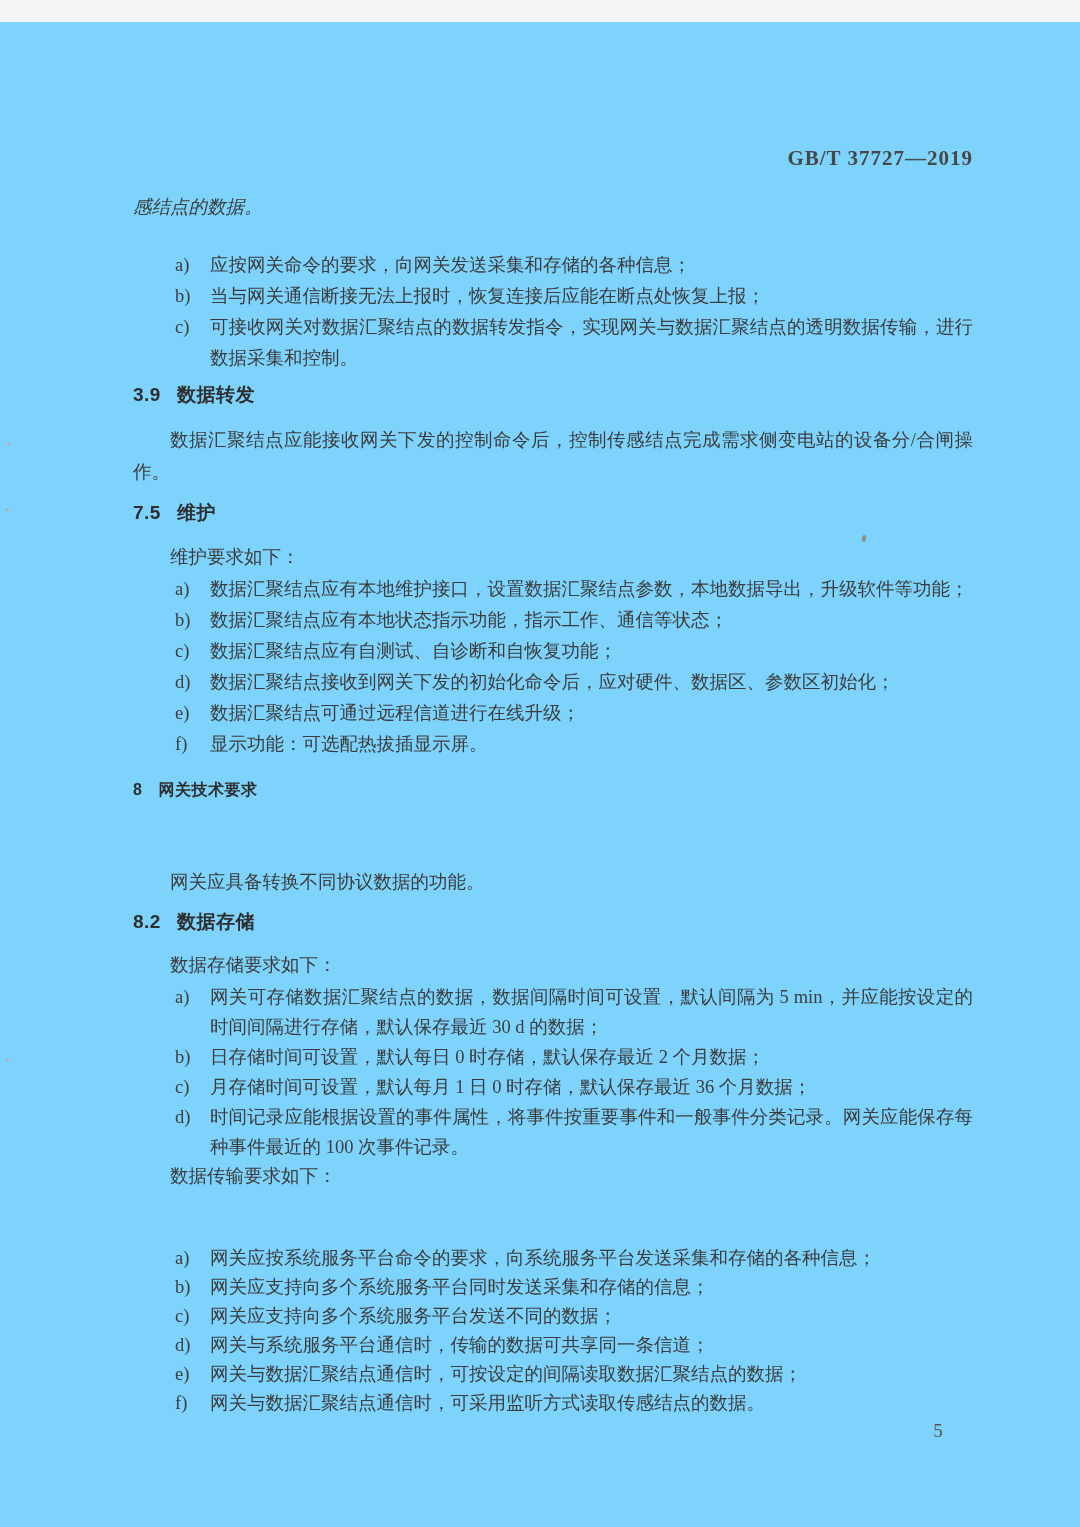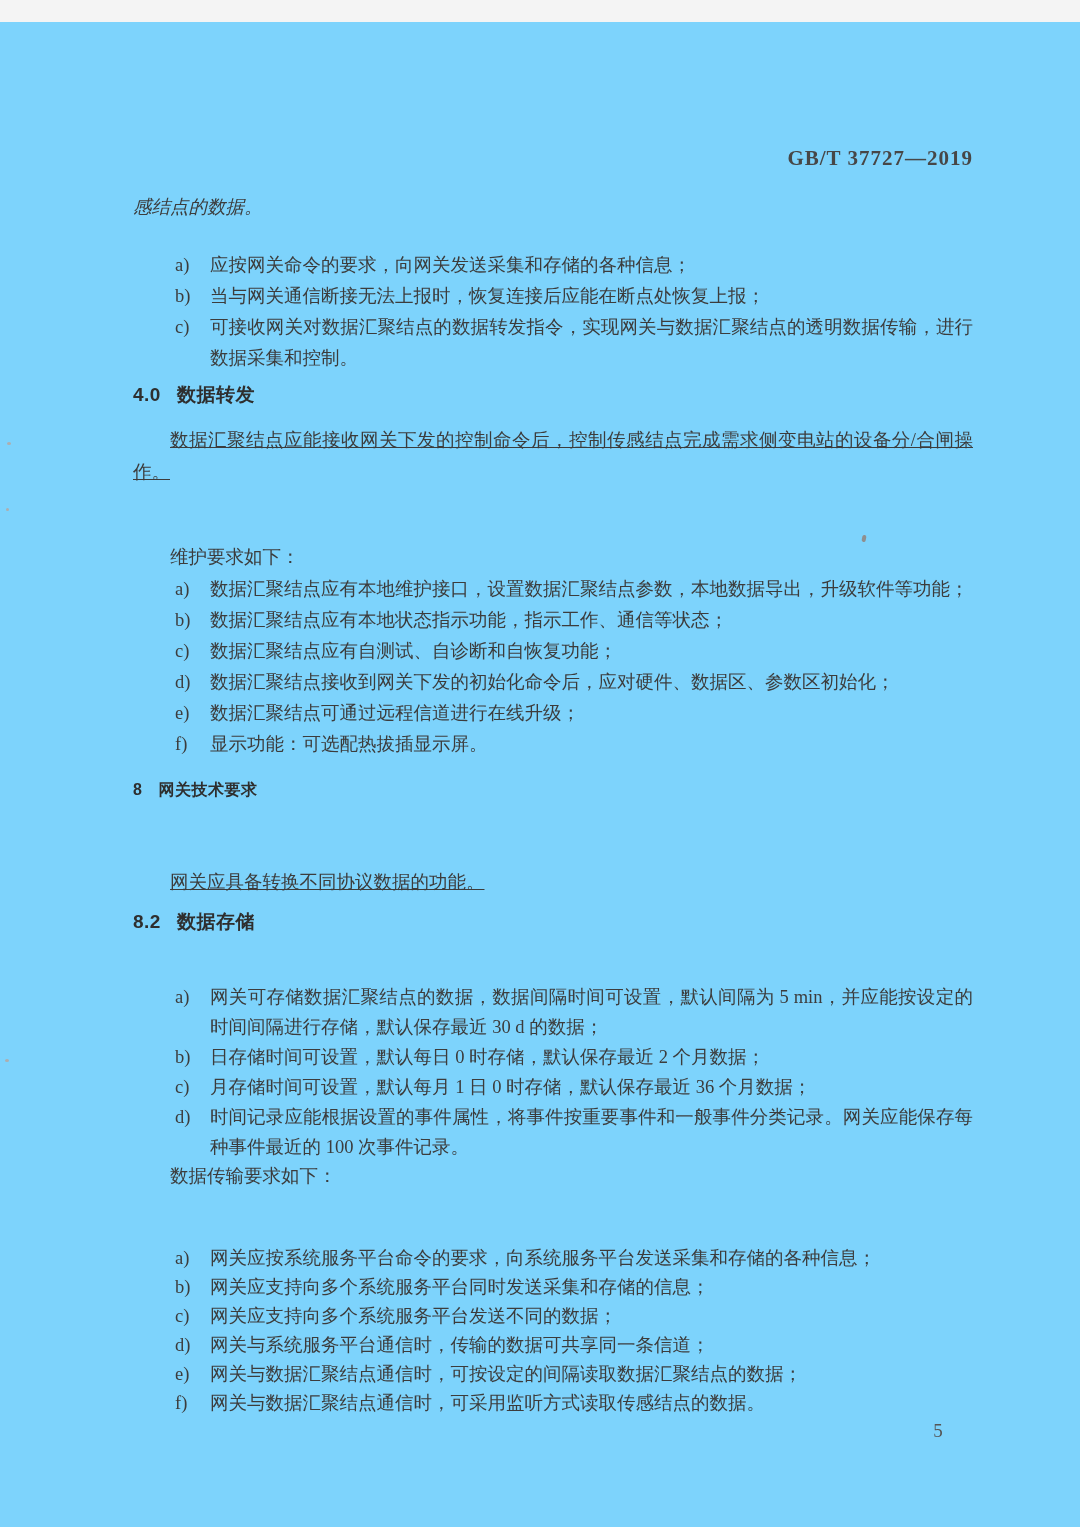--- a/index.html
+++ b/index.html
@@ -57,21 +57,21 @@
     flex: 0 0 35px;
     margin-left: 42px;
     color: #3c3c3c;
   }
   .li-text { flex: 1 1 auto; text-align: justify; }
 
   .lh31 .li, .lh31 { line-height: 31px; }
   .lh30 .li, .lh30 { line-height: 30px; }
   .lh29 .li, .lh29 { line-height: 29px; }
 
-  .para-indent { text-indent: 2em; text-decoration: underline; }
+  .para-indent { text-indent: 2em; }
 
   
   .page-number {
     position: absolute;
     top: 1398px;
     left: 926px;
     width: 24px;
     text-align: center;
     font-size: 19px;
     color: #555;
@@ -103,24 +103,27 @@
       <span class="li-label">b)</span>
       <span class="li-text">当与网关通信断接无法上报时，恢复连接后应能在断点处恢复上报；</span>
     </div>
     <div class="li">
       <span class="li-label">c)</span>
       <span class="li-text">可接收网关对数据汇聚结点的数据转发指令，实现网关与数据汇聚结点的透明数据传输，进行数据采集和控制。</span>
     </div>
   </div>
 
   <div class="abs heading" style="top:360px">
-    <span class="h-num">4.0</span><span>数据转发</span>
+    <span class="h-num">3.9</span><span>数据转发</span>
   </div>
   <div class="abs body-text para-indent" style="top:402px; line-height:32px">数据汇聚结点应能接收网关下发的控制命令后，控制传感结点完成需求侧变电站的设备分/合闸操作。</div>
 
+  <div class="abs heading" style="top:478px">
+    <span class="h-num">7.5</span><span>维护</span>
+  </div>
   <div class="abs body-text lead" style="top:520px">维护要求如下：</div>
   <div class="abs clause-list lh31 body-text" style="top:552px">
     <div class="li">
       <span class="li-label">a)</span>
       <span class="li-text">数据汇聚结点应有本地维护接口，设置数据汇聚结点参数，本地数据导出，升级软件等功能；</span>
     </div>
     <div class="li">
       <span class="li-label">b)</span>
       <span class="li-text">数据汇聚结点应有本地状态指示功能，指示工作、通信等状态；</span>
     </div>
@@ -144,20 +147,21 @@
 
   <div class="abs heading" style="top:755px; font-size:16px">
     <span class="h-num">8</span><span>网关技术要求</span>
   </div>
 
   <div class="abs body-text para-indent" style="top:845px">网关应具备转换不同协议数据的功能。</div>
 
   <div class="abs heading" style="top:887px">
     <span class="h-num">8.2</span><span>数据存储</span>
   </div>
+  <div class="abs body-text lead" style="top:928px">数据存储要求如下：</div>
   <div class="abs clause-list lh30 body-text" style="top:960px">
     <div class="li">
       <span class="li-label">a)</span>
       <span class="li-text">网关可存储数据汇聚结点的数据，数据间隔时间可设置，默认间隔为 5 min，并应能按设定的时间间隔进行存储，默认保存最近 30 d 的数据；</span>
     </div>
     <div class="li">
       <span class="li-label">b)</span>
       <span class="li-text">日存储时间可设置，默认每日 0 时存储，默认保存最近 2 个月数据；</span>
     </div>
     <div class="li">

